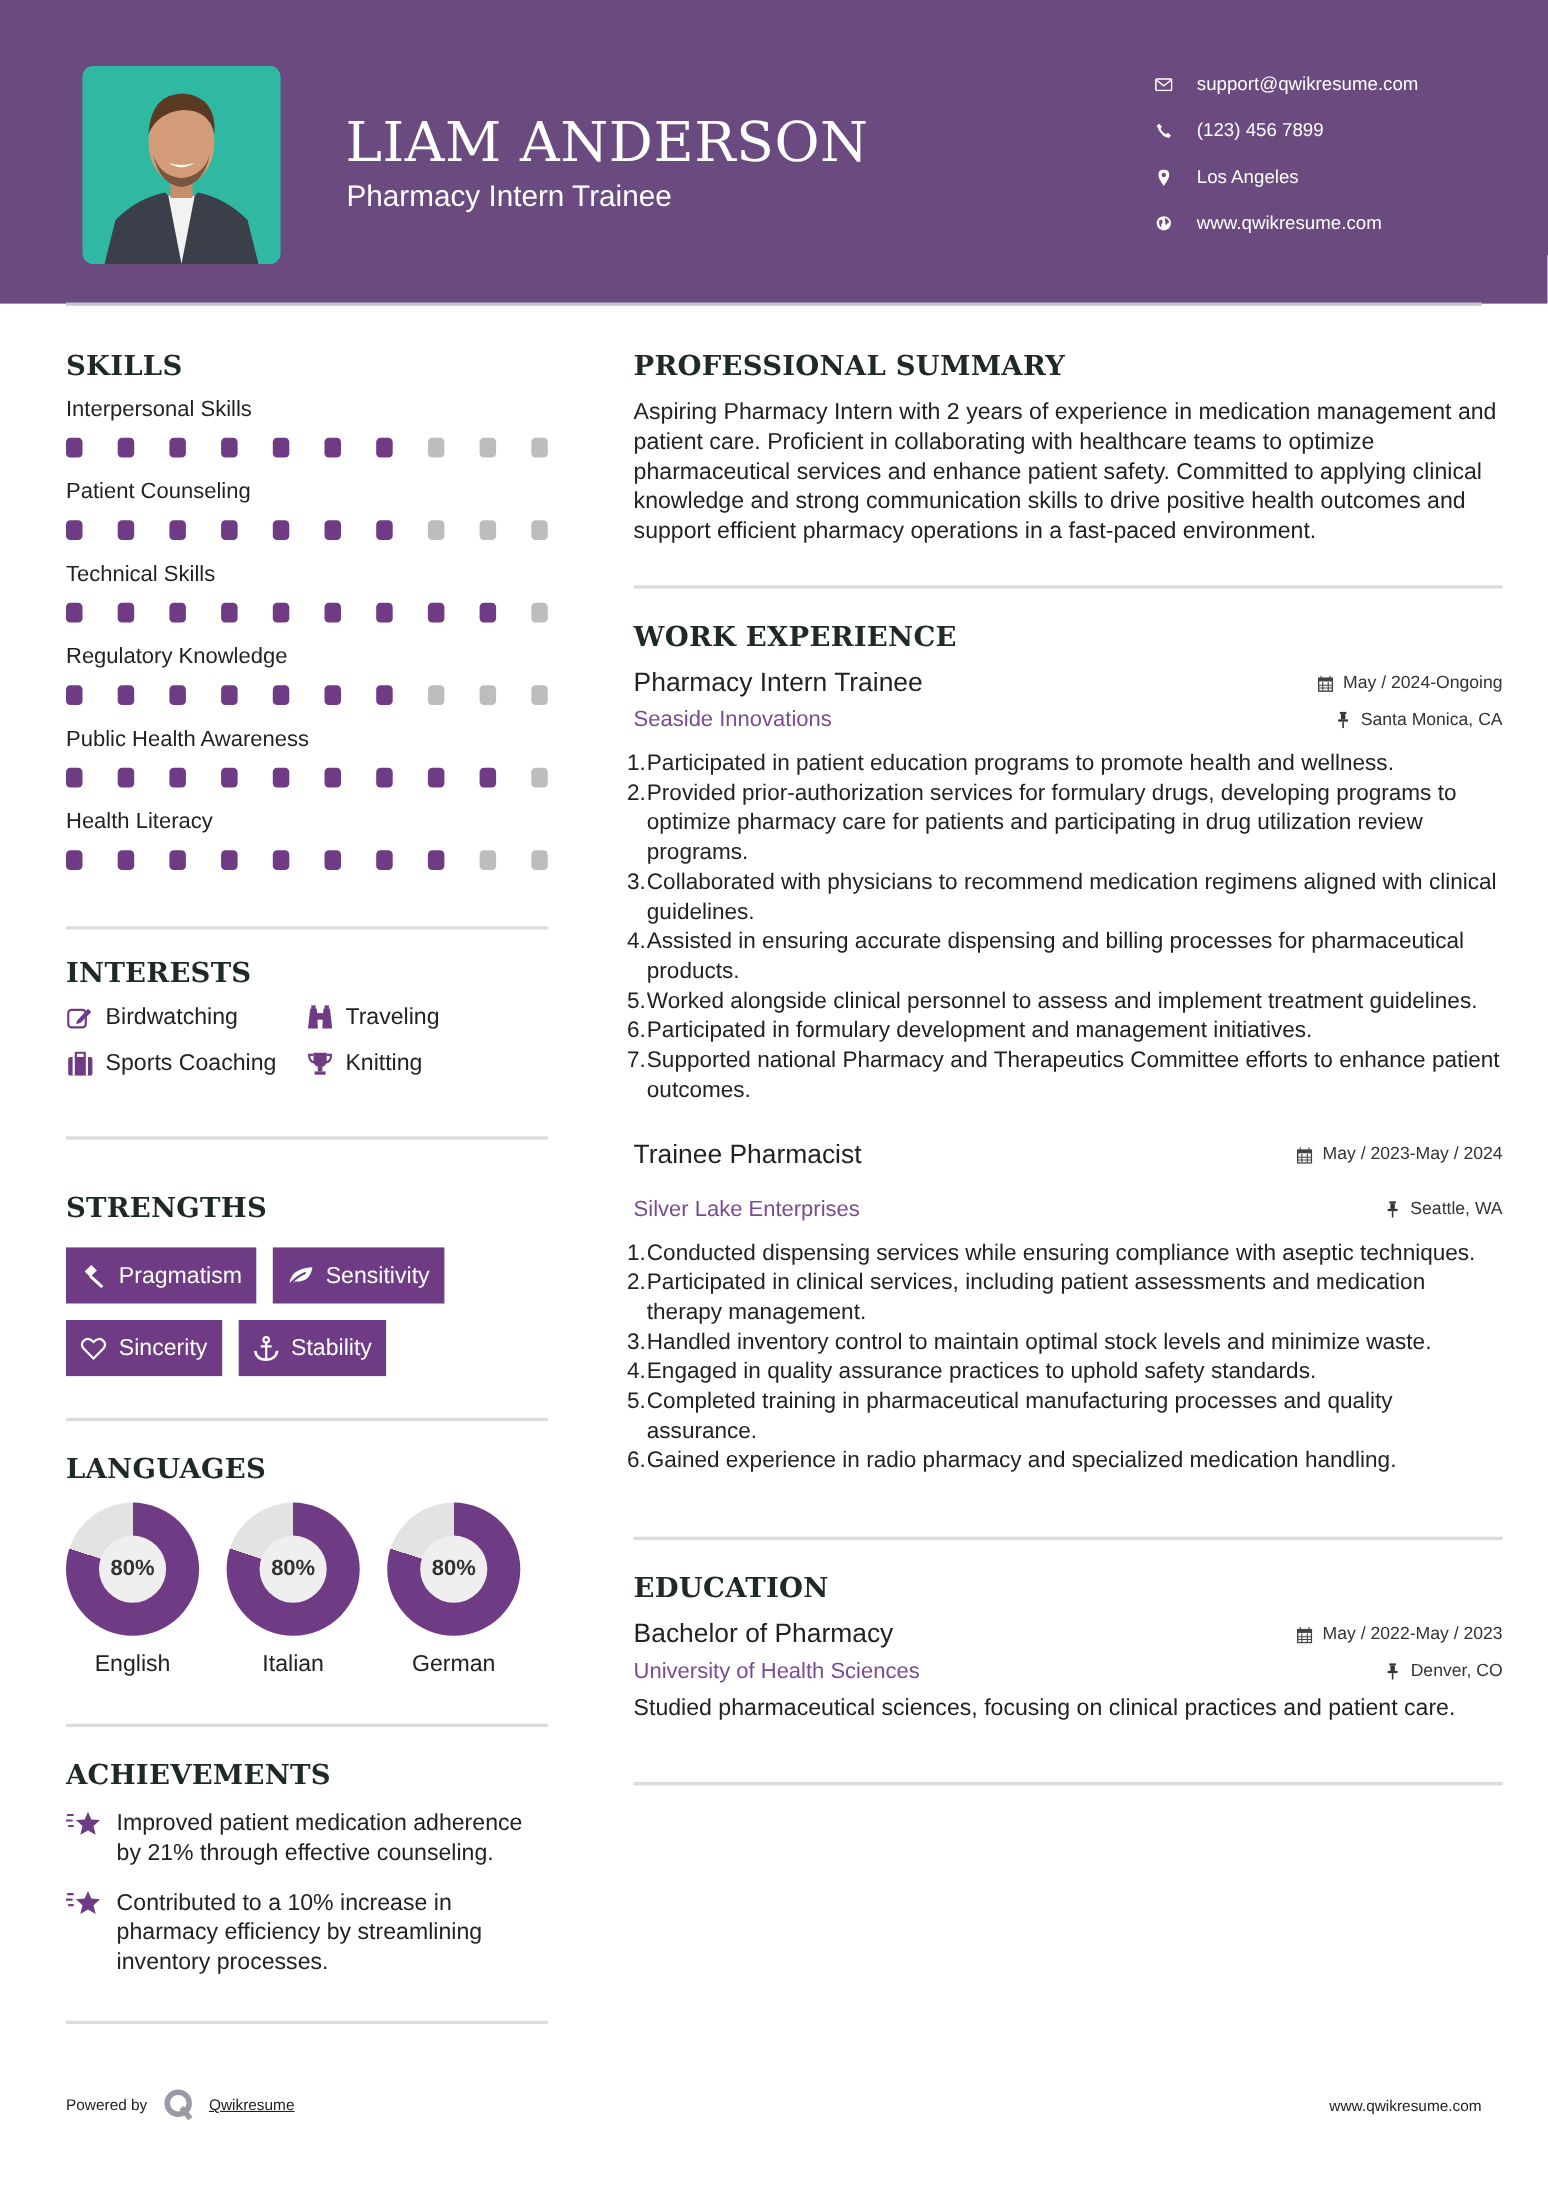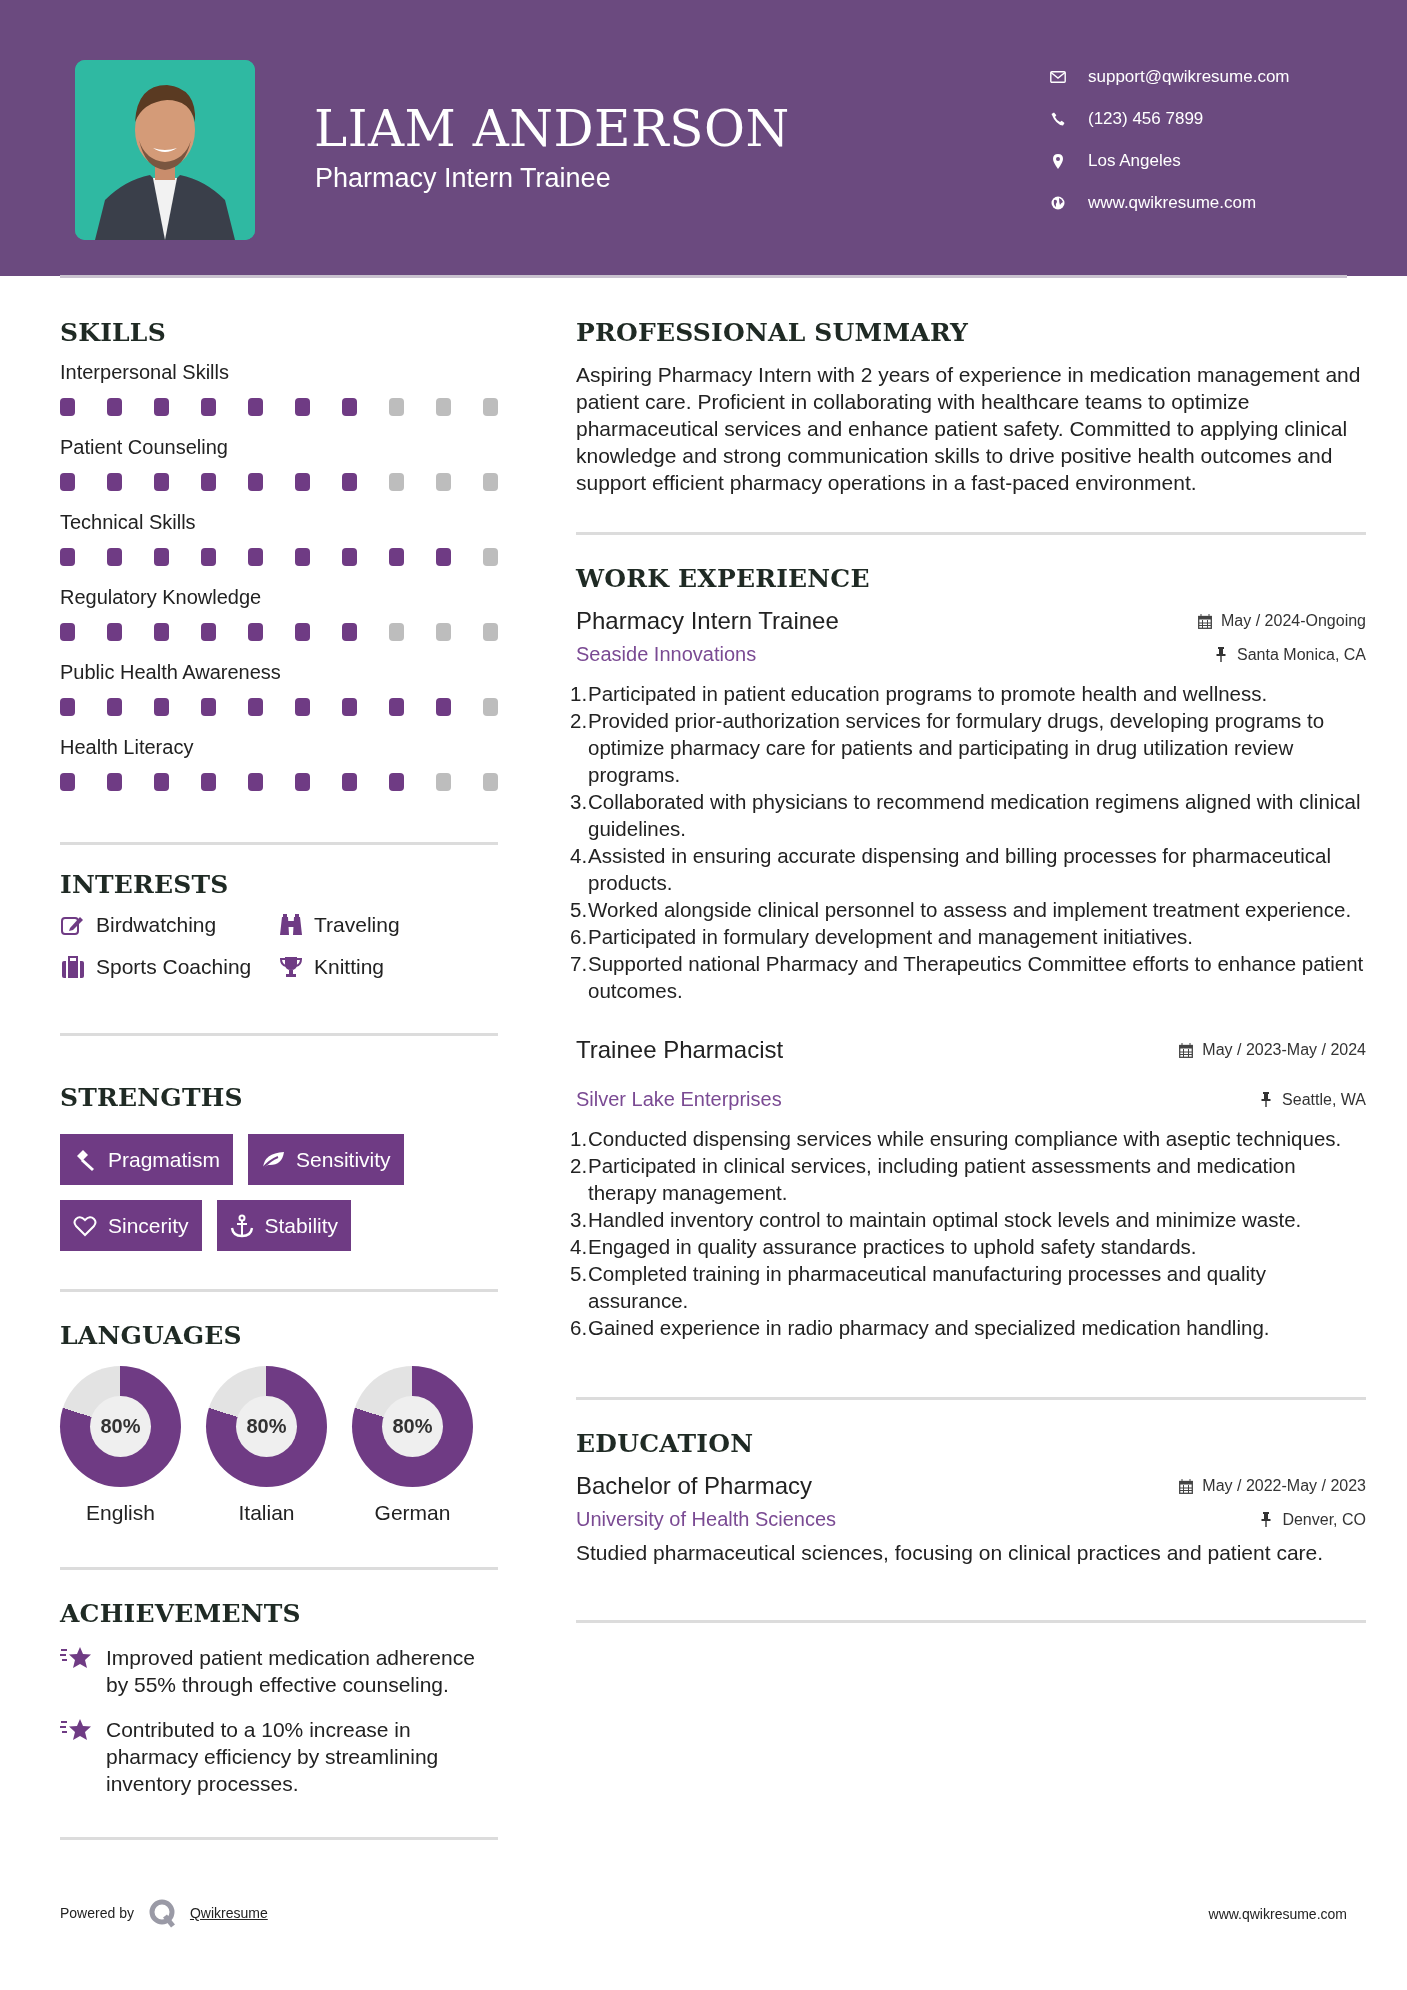--- a/index.html
+++ b/index.html
@@ -323,21 +323,21 @@
 
   <div style="margin-top:29px;">
     <div class="sec-title">ACHIEVEMENTS</div>
     <div class="achievement">
       <span class="ic">
         <svg width="34" height="28" viewBox="0 0 34 28">
             <path d="M20 3 L23 10 L31 10.5 L25 16 L27 24 L20 20 L13 24 L15 16 L9 10.5 L17 10 Z" fill="#6f3b84"></path>
             <path d="M1 6 H7 M0 11 H6 M2 16 H7" stroke="#6f3b84" stroke-width="2"></path>
           </svg>
       </span>
-      <span class="txt">Improved patient medication adherence by 55% through effective counseling.</span>
+      <span class="txt">Improved patient medication adherence by 21% through effective counseling.</span>
     </div>
     <div class="achievement" style="margin-top:18px;">
       <span class="ic">
         <svg width="34" height="28" viewBox="0 0 34 28">
             <path d="M20 3 L23 10 L31 10.5 L25 16 L27 24 L20 20 L13 24 L15 16 L9 10.5 L17 10 Z" fill="#6f3b84"></path>
             <path d="M1 6 H7 M0 11 H6 M2 16 H7" stroke="#6f3b84" stroke-width="2"></path>
           </svg>
       </span>
       <span class="txt">Contributed to a 10% increase in pharmacy efficiency by streamlining inventory processes.</span>
     </div>
@@ -396,21 +396,21 @@
         <li>
             <span class="num">3.</span>
             <span>Collaborated with physicians to recommend medication regimens aligned with clinical guidelines.</span>
           </li>
         <li>
             <span class="num">4.</span>
             <span>Assisted in ensuring accurate dispensing and billing processes for pharmaceutical products.</span>
           </li>
         <li>
             <span class="num">5.</span>
-            <span>Worked alongside clinical personnel to assess and implement treatment experience.</span>
+            <span>Worked alongside clinical personnel to assess and implement treatment guidelines.</span>
           </li>
         <li>
             <span class="num">6.</span>
             <span>Participated in formulary development and management initiatives.</span>
           </li>
         <li>
             <span class="num">7.</span>
             <span>Supported national Pharmacy and Therapeutics Committee efforts to enhance patient outcomes.</span>
           </li>
       </ol>

